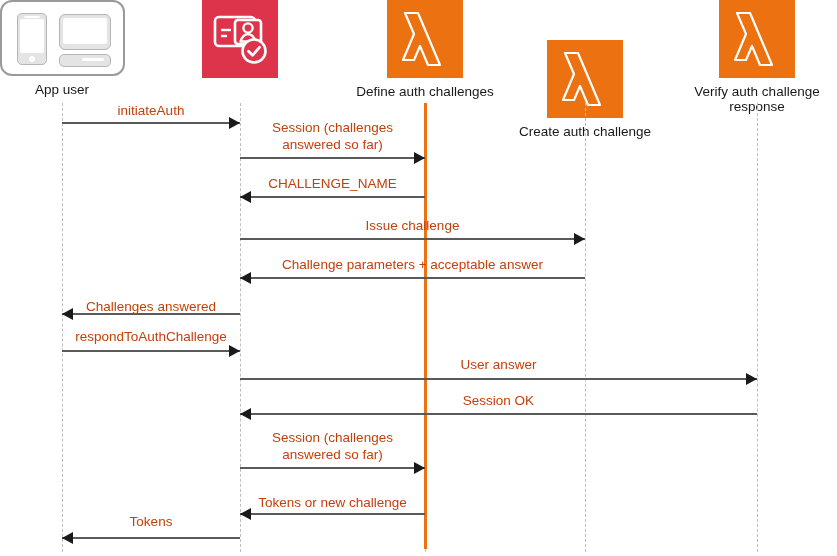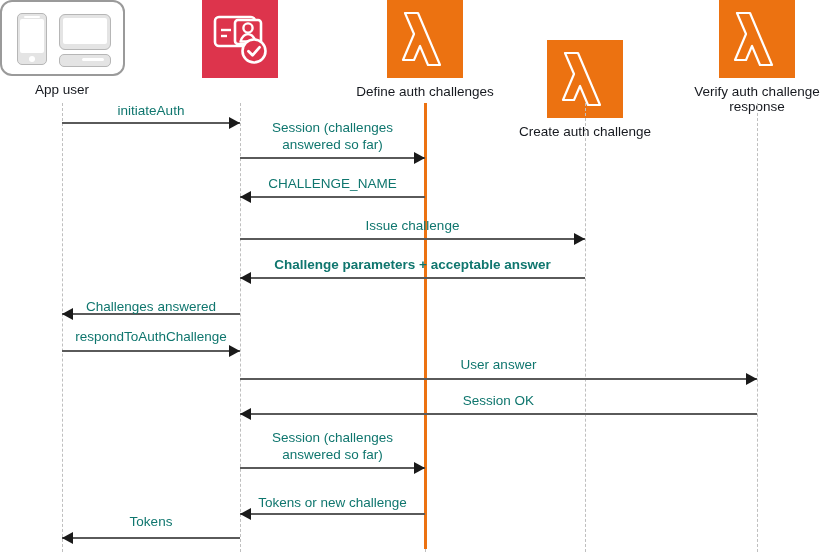--- a/index.html
+++ b/index.html
@@ -158,21 +158,21 @@
     width: 0;
     height: 0;
     border-top: 6px solid transparent;
     border-bottom: 6px solid transparent;
   }
   .msg-head.right { border-left: 11px solid #1a1a1a; }
   .msg-head.left  { border-right: 11px solid #1a1a1a; }
   .msg-label {
     position: absolute;
     font-size: 13.5px;
-    color: #0f766e;
+    color: #c2410c;
     line-height: 17px;
     text-align: center;
     white-space: pre-line;
   }
 </style>
 </head>
 <body>
 
 <div id="canvas">
 
@@ -260,21 +260,21 @@
       <div class="msg-label" style="left: 200px; width: 265px; top: 119px;">Session (challenges
 answered so far)</div>
       <div class="msg-line" style="left: 240px; width: 185px; top: 196px;"></div>
       <div class="msg-head left" style="top: 191px; left: 240px;"></div>
       <div class="msg-label" style="left: 200px; width: 265px; top: 175px;">CHALLENGE_NAME</div>
       <div class="msg-line" style="left: 240px; width: 345px; top: 238px;"></div>
       <div class="msg-head right" style="top: 233px; left: 574px;"></div>
       <div class="msg-label" style="left: 200px; width: 425px; top: 217px;">Issue challenge</div>
       <div class="msg-line" style="left: 240px; width: 345px; top: 277px;"></div>
       <div class="msg-head left" style="top: 272px; left: 240px;"></div>
-      <div class="msg-label" style="left: 200px; width: 425px; top: 256px; font-weight: bold;">Challenge parameters + acceptable answer</div>
+      <div class="msg-label" style="left: 200px; width: 425px; top: 256px;">Challenge parameters + acceptable answer</div>
       <div class="msg-line" style="left: 62px; width: 178px; top: 313px;"></div>
       <div class="msg-head left" style="top: 308px; left: 62px;"></div>
       <div class="msg-label" style="left: 22px; width: 258px; top: 298px;">Challenges answered</div>
       <div class="msg-line" style="left: 62px; width: 178px; top: 350px;"></div>
       <div class="msg-head right" style="top: 345px; left: 229px;"></div>
       <div class="msg-label" style="left: 22px; width: 258px; top: 328px;">respondToAuthChallenge</div>
       <div class="msg-line" style="left: 240px; width: 517px; top: 378px;"></div>
       <div class="msg-head right" style="top: 373px; left: 746px;"></div>
       <div class="msg-label" style="left: 200px; width: 597px; top: 356px;">User answer</div>
       <div class="msg-line" style="left: 240px; width: 517px; top: 413px;"></div>

